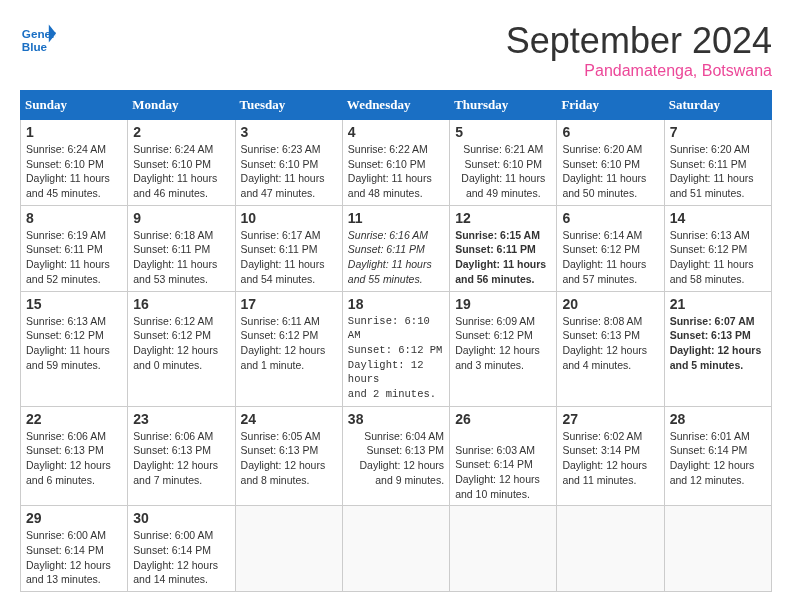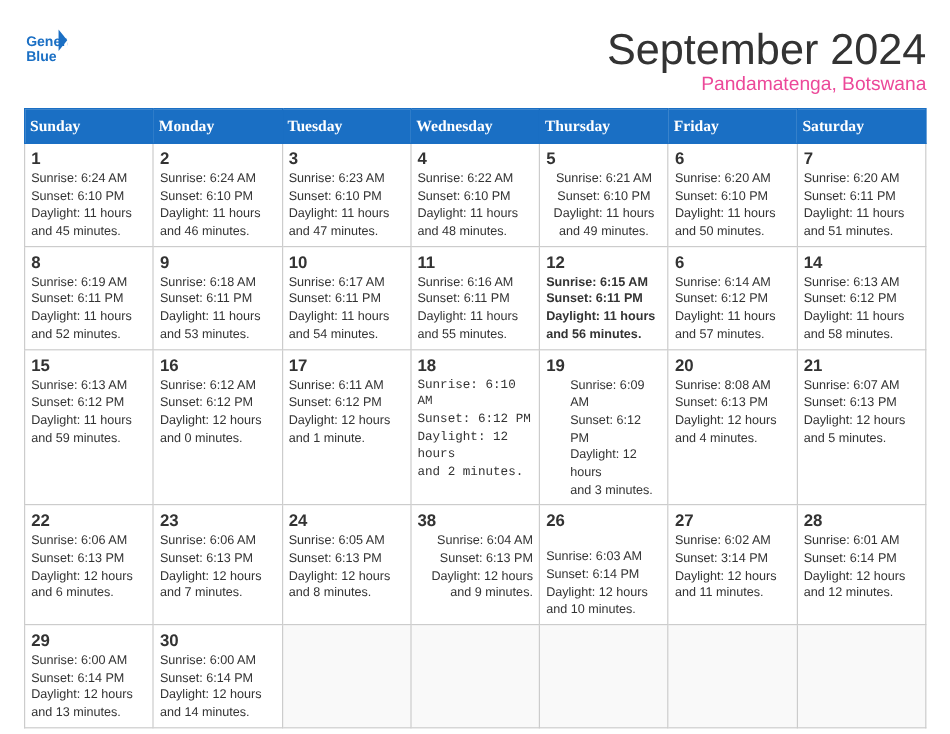--- a/index.html
+++ b/index.html
@@ -173,21 +173,21 @@
         </td>
         <td>
           <span class="day-num">10</span>
           <div class="day-info" style="white-space: pre-line;">Sunrise: 6:17 AM
 Sunset: 6:11 PM
 Daylight: 11 hours
 and 54 minutes.</div>
         </td>
         <td>
           <span class="day-num">11</span>
-          <div class="day-info" style="white-space: pre-line;">Sunrise: 6:16 AM
+          <div class="day-info" style="white-space: pre-line; font-style: italic;">Sunrise: 6:16 AM
 Sunset: 6:11 PM
 Daylight: 11 hours
 and 55 minutes.</div>
         </td>
         <td>
           <span class="day-num">12</span>
           <div class="day-info" style="white-space: pre-line; font-weight: bold;">Sunrise: 6:15 AM
 Sunset: 6:11 PM
 Daylight: 11 hours
 and 56 minutes.</div>
@@ -231,35 +231,35 @@
         </td>
         <td>
           <span class="day-num">18</span>
           <div class="day-info" style="white-space: pre-line; font-family: Liberation Mono, monospace;">Sunrise: 6:10 AM
 Sunset: 6:12 PM
 Daylight: 12 hours
 and 2 minutes.</div>
         </td>
         <td>
           <span class="day-num">19</span>
-          <div class="day-info" style="white-space: pre-line; margin-left: 20px;">Sunrise: 6:09 AM
+          <div class="day-info" style="white-space: pre-line;">Sunrise: 6:09 AM
 Sunset: 6:12 PM
 Daylight: 12 hours
 and 3 minutes.</div>
         </td>
         <td>
           <span class="day-num">20</span>
           <div class="day-info" style="white-space: pre-line;">Sunrise: 8:08 AM
 Sunset: 6:13 PM
 Daylight: 12 hours
 and 4 minutes.</div>
         </td>
         <td>
           <span class="day-num">21</span>
-          <div class="day-info" style="white-space: pre-line;">Sunrise: 6:07 AM
+          <div class="day-info" style="white-space: pre-line; font-weight: bold;">Sunrise: 6:07 AM
 Sunset: 6:13 PM
 Daylight: 12 hours
 and 5 minutes.</div>
         </td>
       </tr>
       <tr>
         <td>
           <span class="day-num">22</span>
           <div class="day-info" style="white-space: pre-line;">Sunrise: 6:06 AM
 Sunset: 6:13 PM

